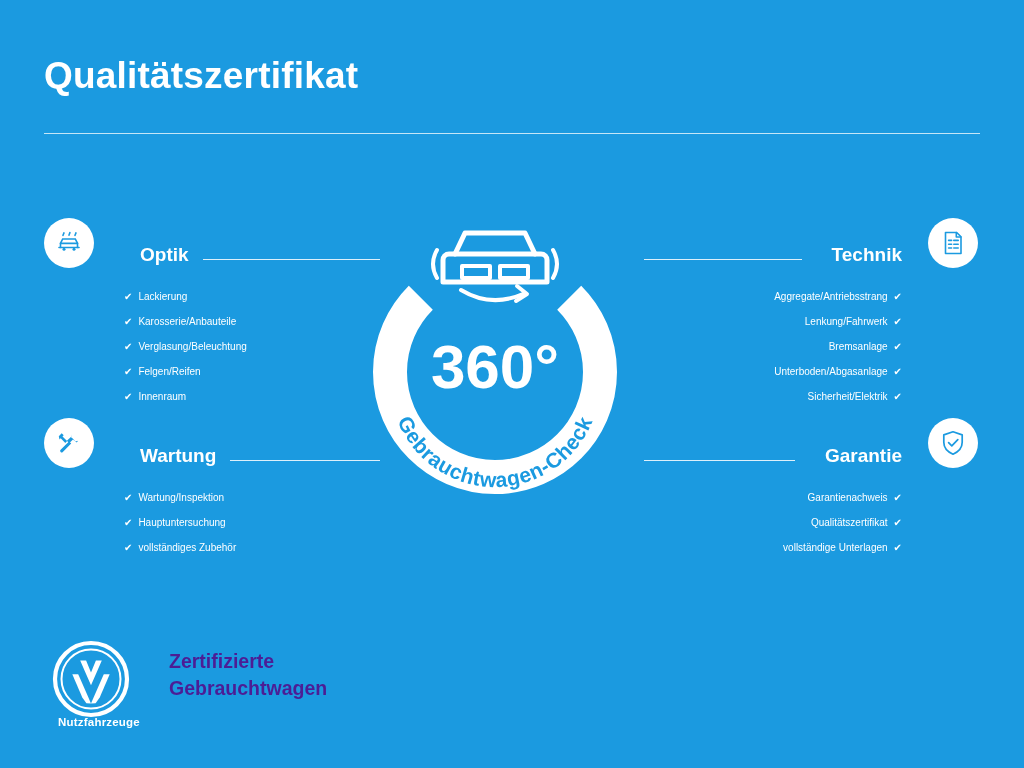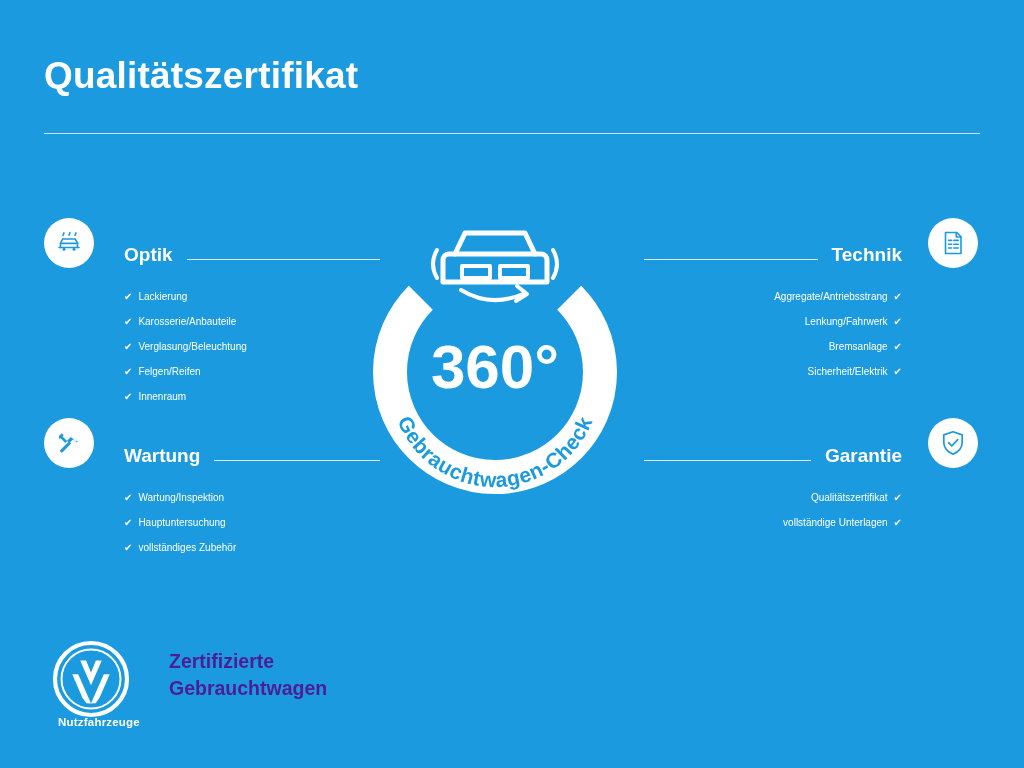--- a/index.html
+++ b/index.html
@@ -48,20 +48,21 @@
     height: 30px;
   }
   .block.left .block-head { justify-content: flex-start; }
   .block.right .block-head { justify-content: flex-start; }
   .block-title {
     font-size: 19px;
     font-weight: bold;
     white-space: nowrap;
     line-height: 1;
     padding-bottom: 2px;
+    margin-left: 16px;
   }
   .head-rule {
     flex: 1 1 auto;
     height: 1px;
     background: rgba(255,255,255,0.85);
     margin-bottom: 6px;
   }
   .block.left .head-rule { margin-left: 14px; }
   .block.right .head-rule { margin-right: 14px; }
 
@@ -235,30 +236,32 @@
 
   <div class="block right" id="block-technik">
     <div class="block-head">
       <div class="head-rule"></div>
       <div class="block-title">Technik</div>
     </div>
     <div class="items">
       <div class="item"><span>Aggregate/Antriebsstrang</span><span class="chk">✔</span></div>
       <div class="item"><span>Lenkung/Fahrwerk</span><span class="chk">✔</span></div>
       <div class="item"><span>Bremsanlage</span><span class="chk">✔</span></div>
+      <div class="item"><span>Unterboden/Abgasanlage</span><span class="chk">✔</span></div>
       <div class="item"><span>Sicherheit/Elektrik</span><span class="chk">✔</span></div>
     </div>
   </div>
 
   <div class="block right" id="block-garantie">
     <div class="block-head">
       <div class="head-rule"></div>
       <div class="block-title">Garantie</div>
     </div>
     <div class="items">
+      <div class="item"><span>Garantienachweis</span><span class="chk">✔</span></div>
       <div class="item"><span>Qualitätszertifikat</span><span class="chk">✔</span></div>
       <div class="item"><span>vollständige Unterlagen</span><span class="chk">✔</span></div>
     </div>
   </div>
 
   <div id="center">
     <svg width="292" height="310" viewBox="0 0 292 310" aria-hidden="true">
       <defs>
         <path id="capPath" d="M 41 196 A 105 105 0 0 0 251 196"></path>
       </defs>

